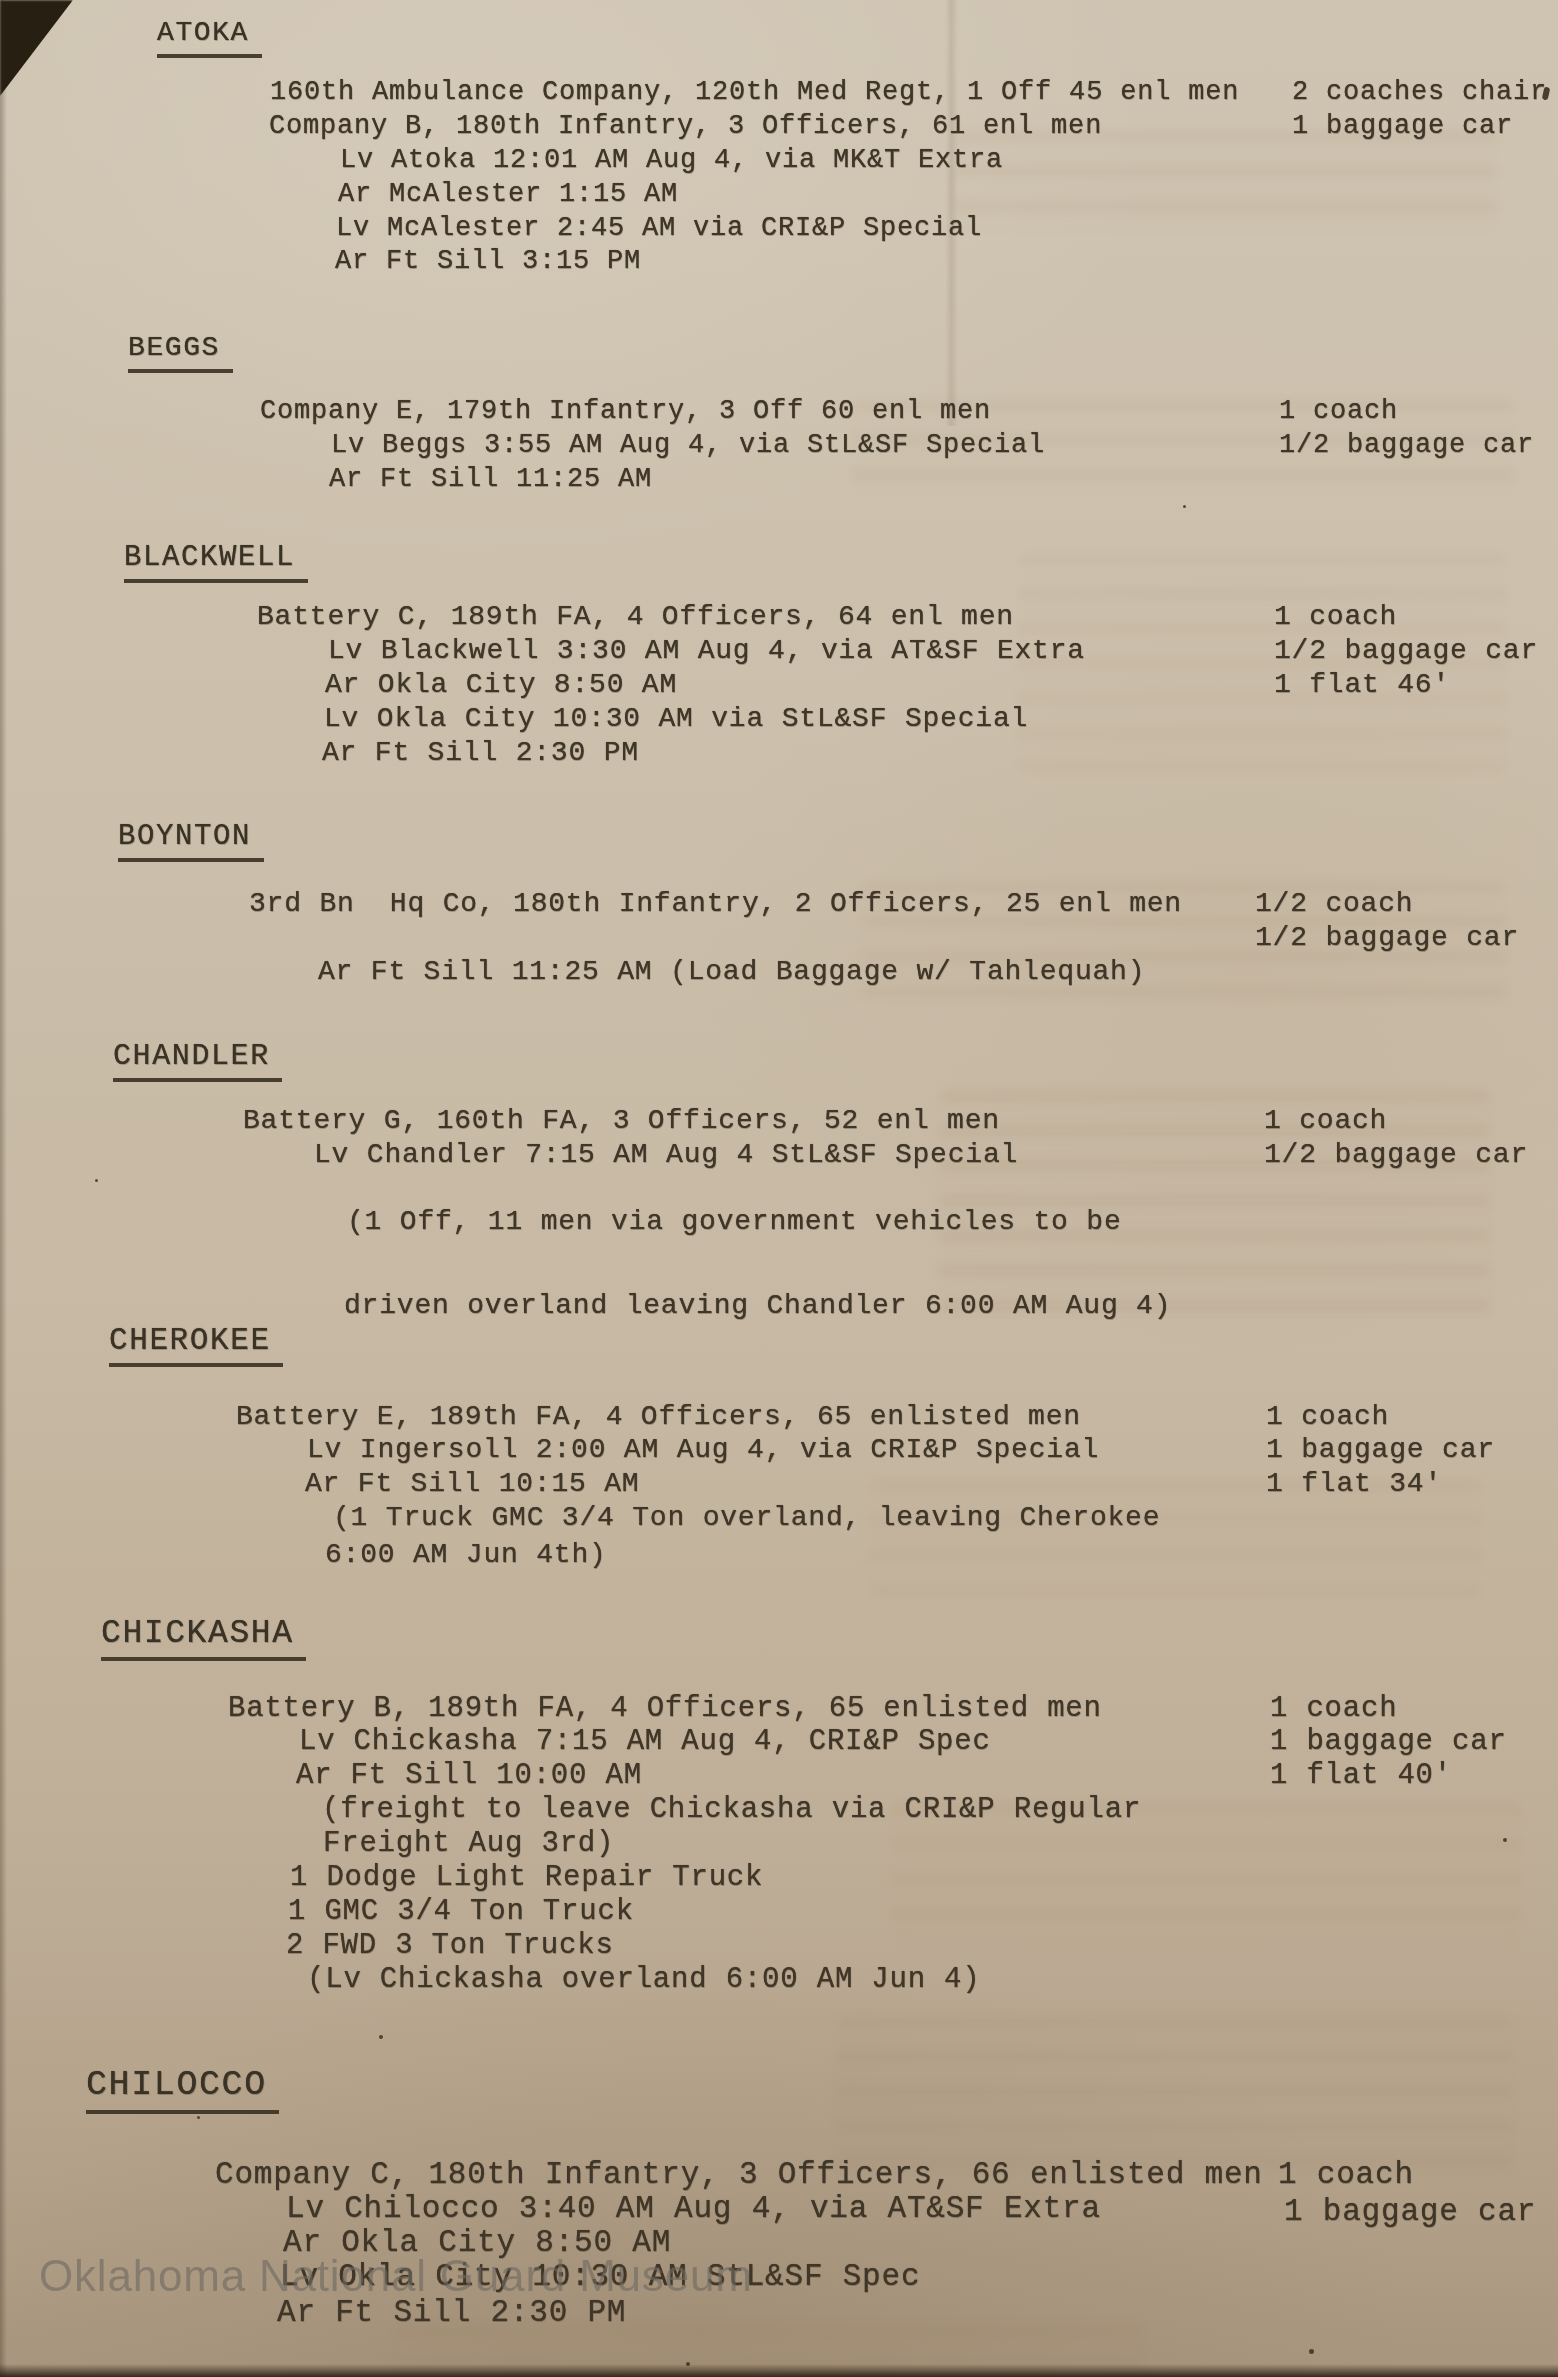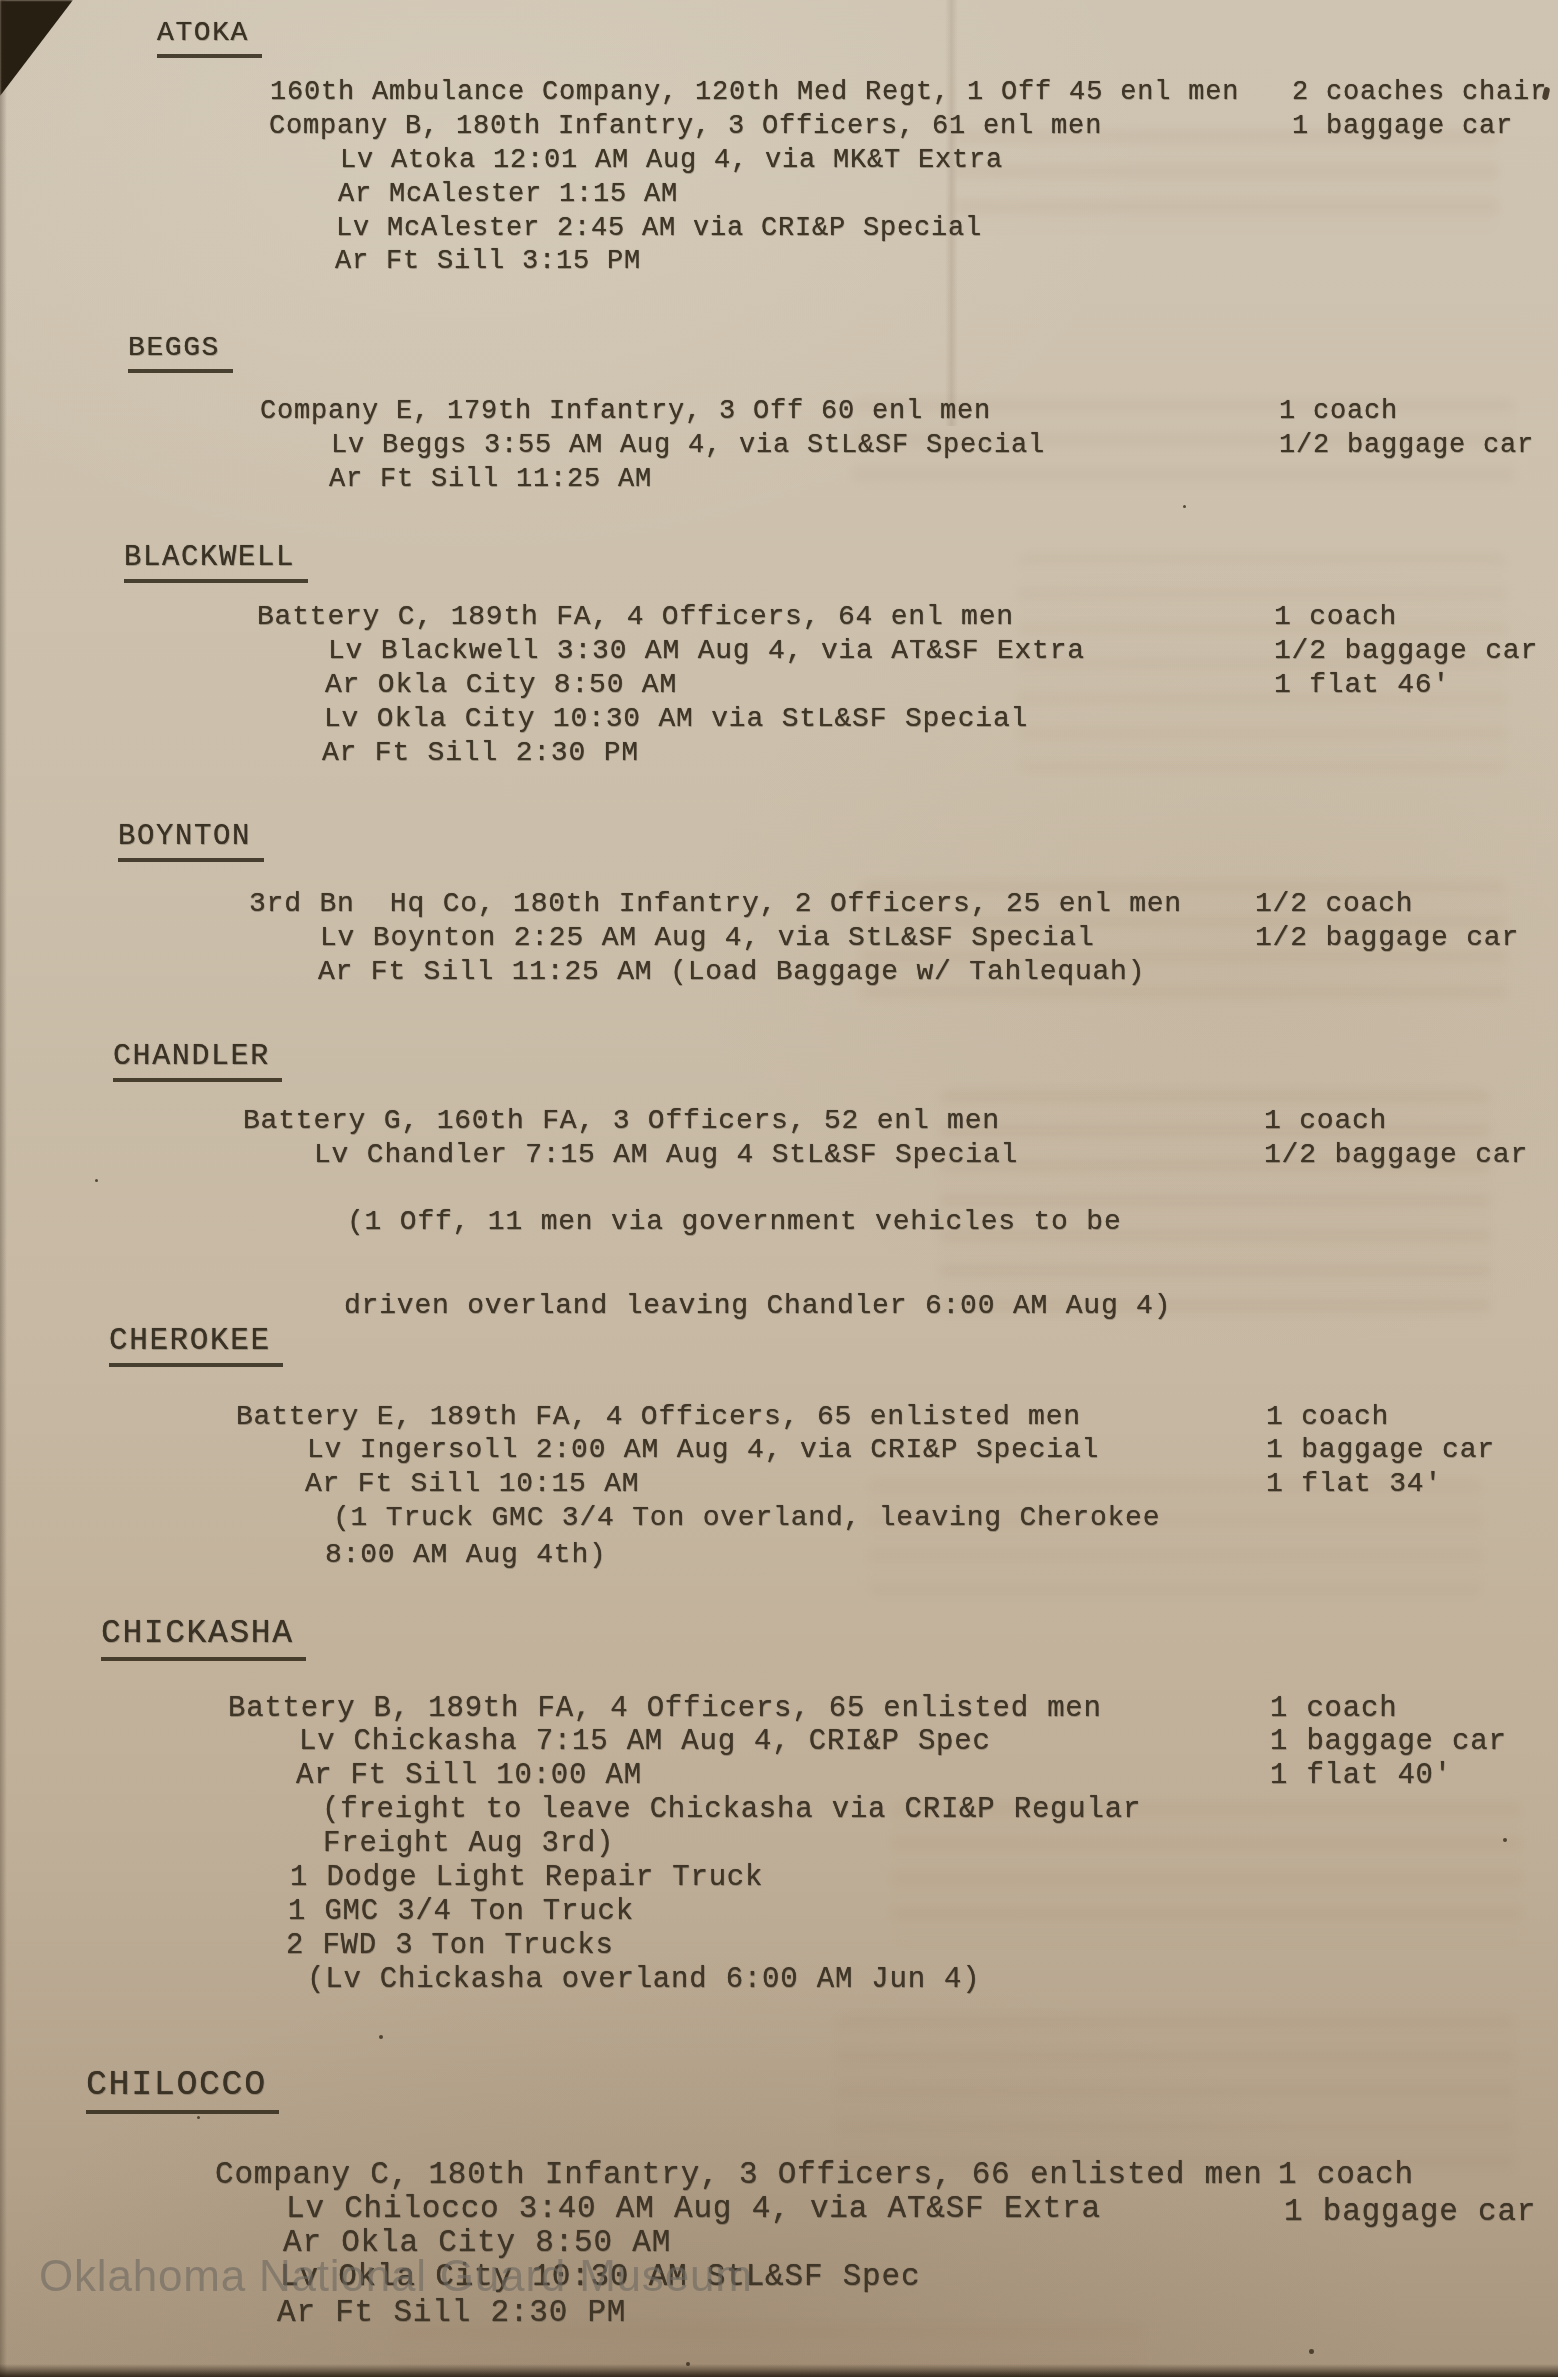--- a/index.html
+++ b/index.html
@@ -106,21 +106,20 @@
     <div class="ln" style="left:278px;top:671px">Ar Okla City 8:50 AM</div>
     <div class="rv" style="left:1227px;top:671px">1 flat 46'</div>
     <div class="ln" style="left:277px;top:705px">Lv Okla City 10:30 AM via StL&amp;SF Special</div>
     <div class="ln" style="left:275px;top:739px">Ar Ft Sill 2:30 PM</div>
   </section>
 
   <section class="sec" style="--fs:28px;--hfs:29px">
     <div class="hd" style="left:71px;top:822px">BOYNTON</div>
     <div class="ln" style="left:202px;top:890px">3rd Bn  Hq Co, 180th Infantry, 2 Officers, 25 enl men</div>
     <div class="rv" style="left:1208px;top:890px">1/2 coach</div>
-    <div class="ln" style="left:273px;top:924px">Lv Boynton 2:25 AM Aug 4, via StL&amp;SF Special</div>
     <div class="rv" style="left:1208px;top:924px">1/2 baggage car</div>
     <div class="ln" style="left:271px;top:958px">Ar Ft Sill 11:25 AM (Load Baggage w/ Tahlequah)</div>
   </section>
 
   <section class="sec" style="--fs:28px;--hfs:30px">
     <div class="hd" style="left:66px;top:1041px">CHANDLER</div>
     <div class="ln" style="left:196px;top:1107px">Battery G, 160th FA, 3 Officers, 52 enl men</div>
     <div class="rv" style="left:1217px;top:1107px">1 coach</div>
     <div class="ln" style="left:267px;top:1141px">Lv Chandler 7:15 AM Aug 4 StL&amp;SF Special</div>
     <div class="rv" style="left:1217px;top:1141px">1/2 baggage car</div>
@@ -130,21 +129,21 @@
 
   <section class="sec" style="--fs:28px;--hfs:31px">
     <div class="hd" style="left:62px;top:1325px">CHEROKEE</div>
     <div class="ln" style="left:189px;top:1403px">Battery E, 189th FA, 4 Officers, 65 enlisted men</div>
     <div class="rv" style="left:1219px;top:1403px">1 coach</div>
     <div class="ln" style="left:260px;top:1436px">Lv Ingersoll 2:00 AM Aug 4, via CRI&amp;P Special</div>
     <div class="rv" style="left:1219px;top:1436px">1 baggage car</div>
     <div class="ln" style="left:258px;top:1470px">Ar Ft Sill 10:15 AM</div>
     <div class="rv" style="left:1219px;top:1470px">1 flat 34'</div>
     <div class="ln" style="left:286px;top:1504px">(1 Truck GMC 3/4 Ton overland, leaving Cherokee</div>
-    <div class="ln" style="left:278px;top:1541px">8:00 AM Aug 4th)</div>
+    <div class="ln" style="left:278px;top:1541px">6:00 AM Jun 4th)</div>
   </section>
 
   <section class="sec" style="--fs:29px;--hfs:33px">
     <div class="hd" style="left:54px;top:1617px">CHICKASHA</div>
     <div class="ln" style="left:181px;top:1694px">Battery B, 189th FA, 4 Officers, 65 enlisted men</div>
     <div class="rv" style="left:1223px;top:1694px">1 coach</div>
     <div class="ln" style="left:252px;top:1727px">Lv Chickasha 7:15 AM Aug 4, CRI&amp;P Spec</div>
     <div class="rv" style="left:1223px;top:1727px">1 baggage car</div>
     <div class="ln" style="left:249px;top:1761px">Ar Ft Sill 10:00 AM</div>
     <div class="rv" style="left:1223px;top:1761px">1 flat 40'</div>

